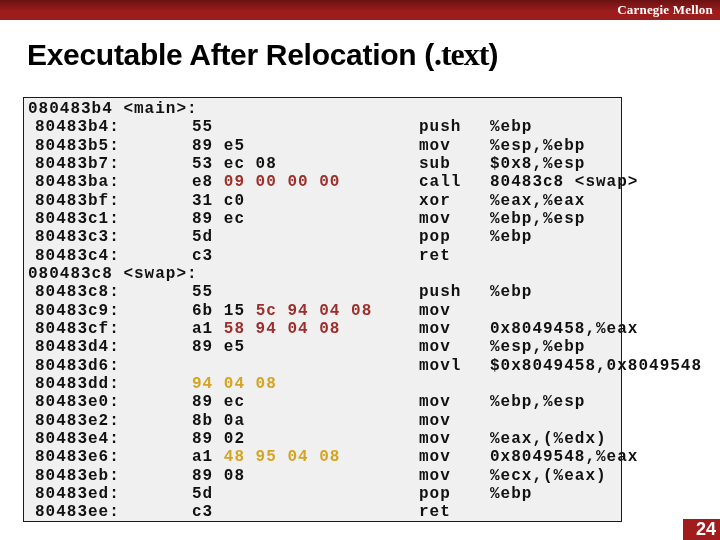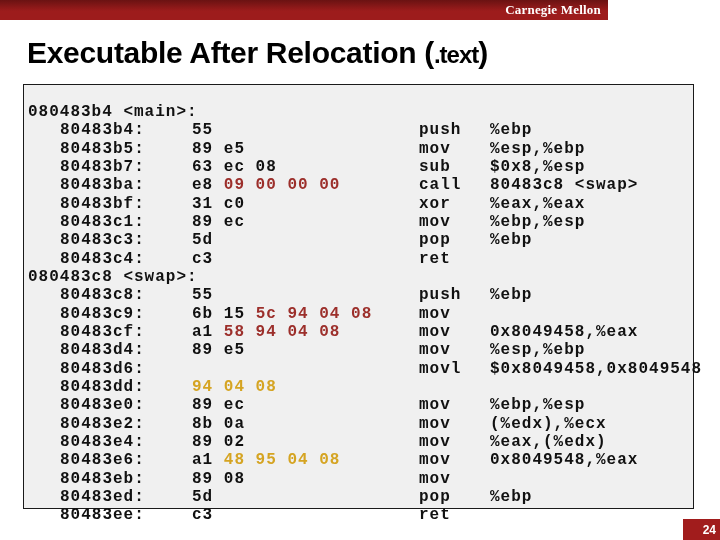--- a/index.html
+++ b/index.html
@@ -2,92 +2,92 @@
 <html style="--bar: #9d1c1c; --bar-top: #6a1212; --badge: #a11c1c; --boxbg: #f0f0f0; --codetext: #111111; --bred: #9c2f2b; --bgreen: #2aa061; --bgold: #d5a422;"><head>
 <meta charset="utf-8">
 <style>
   * { margin:0; padding:0; box-sizing:border-box; }
   html, body { width:720px; height:540px; }
   body {
     position:relative; width:720px; height:540px; background:#ffffff;
     font-family:"Liberation Sans", sans-serif; overflow:hidden;
   }
   .topbar {
-    position:absolute; left:0; top:0; width:608px; height:20px;
+    position:absolute; left:0; top:0; width:720px; height:20px;
     background:linear-gradient(180deg, var(--bar-top,#6a1212) 0%, var(--bar,#9d1c1c) 55%, var(--bar,#9d1c1c) 100%);
     display:flex; justify-content:flex-end; align-items:center;
   }
   .brand {
     color:#ffffff; font-family:"Liberation Serif", serif; font-weight:bold;
     font-size:13px; padding-right:7px; letter-spacing:.2px;
   }
   .title {
     position:absolute; left:27px; top:36px; font-size:30px; font-weight:bold;
     color:#000000; letter-spacing:-0.3px; white-space:nowrap;
   }
   .title .mono {
-    font-family:Liberation Sans, sans-serif;
-    font-size:24px; font-weight:bold; letter-spacing:-1px;
+    font-family:Liberation Serif, serif;
+    font-size:32px; font-weight:bold; letter-spacing:-1px;
   }
   .codebox {
-    position:absolute; left:23px; top:84px; width:671px; height:425px;
-    background:var(--boxbg,#f0f0f0); border:1.5px solid #1a1a1a; padding-top:18px;
+    position:absolute; left:23px; top:97px; width:599px; height:425px;
+    background:var(--boxbg,#f0f0f0); border:1.5px solid #1a1a1a; padding-top:2px;
   }
   .row {
     position:relative; height:18.33px; line-height:18.33px; white-space:pre;
     font-family:"Liberation Mono","DejaVu Sans Mono", monospace;
     font-weight:bold; font-size:16px; letter-spacing:1px; color:var(--codetext,#111111);
   }
   .lab  { position:absolute; left:4px; }
-  .addr { position:absolute; left:11px;margin-left:25px; }
+  .addr { position:absolute; left:11px; }
   .bytes{ position:absolute; left:160px;margin-left:8px; }
   .mn   { position:absolute; left:395px; }
   .ops  { position:absolute; left:466px; }
   .b-default { color:var(--codetext,#111111); }
   .b-red   { color:var(--bred,#9c2f2b); }
   .b-green { color:var(--bgreen,#2aa061); }
   .b-gold  { color:var(--bgold,#d5a422); }
   .badge {
     position:absolute; right:0; bottom:0; width:37px; height:21px;
-    background:var(--badge,#a11c1c); color:#ffffff; font-weight:bold; font-size:12px;
+    background:var(--badge,#a11c1c); color:#ffffff; font-weight:bold; font-size:18px;
     display:flex; align-items:center; justify-content:flex-end; padding-right:4px;
   }
 </style>
 </head>
 <body>
 
 <div class="topbar">
   <span class="brand">Carnegie Mellon</span>
 </div>
 
 <div class="title">
   <span>Executable After Relocation (</span><span class="mono">.text</span><span>)</span>
 </div>
 
 <div class="codebox">
     <div class="row"><span class="lab">080483b4 &lt;main&gt;:</span></div>
     <div class="row"><span class="addr">80483b4:</span><span class="bytes"><span class="b-default">55</span></span><span class="mn">push</span><span class="ops">%ebp</span></div>
     <div class="row"><span class="addr">80483b5:</span><span class="bytes"><span class="b-default">89 e5</span></span><span class="mn">mov</span><span class="ops">%esp,%ebp</span></div>
-    <div class="row"><span class="addr">80483b7:</span><span class="bytes"><span class="b-default">63 ec 08</span></span><span class="mn">sub</span><span class="ops">$0x8,%esp</span></div>
+    <div class="row"><span class="addr">80483b7:</span><span class="bytes"><span class="b-default">53 ec 08</span></span><span class="mn">sub</span><span class="ops">$0x8,%esp</span></div>
     <div class="row"><span class="addr">80483ba:</span><span class="bytes"><span class="b-default">e8</span> <span class="b-red">09 00 00 00</span></span><span class="mn">call</span><span class="ops">80483c8 &lt;swap&gt;</span></div>
     <div class="row"><span class="addr">80483bf:</span><span class="bytes"><span class="b-default">31 c0</span></span><span class="mn">xor</span><span class="ops">%eax,%eax</span></div>
     <div class="row"><span class="addr">80483c1:</span><span class="bytes"><span class="b-default">89 ec</span></span><span class="mn">mov</span><span class="ops">%ebp,%esp</span></div>
     <div class="row"><span class="addr">80483c3:</span><span class="bytes"><span class="b-default">5d</span></span><span class="mn">pop</span><span class="ops">%ebp</span></div>
     <div class="row"><span class="addr">80483c4:</span><span class="bytes"><span class="b-default">c3</span></span><span class="mn">ret</span></div>
     <div class="row"><span class="lab">080483c8 &lt;swap&gt;:</span></div>
     <div class="row"><span class="addr">80483c8:</span><span class="bytes"><span class="b-default">55</span></span><span class="mn">push</span><span class="ops">%ebp</span></div>
     <div class="row"><span class="addr">80483c9:</span><span class="bytes"><span class="b-default">6b 15</span> <span class="b-red">5c 94 04 08</span></span><span class="mn">mov</span></div>
     <div class="row"><span class="addr">80483cf:</span><span class="bytes"><span class="b-default">a1</span> <span class="b-red">58 94 04 08</span></span><span class="mn">mov</span><span class="ops">0x8049458,%eax</span></div>
     <div class="row"><span class="addr">80483d4:</span><span class="bytes"><span class="b-default">89 e5</span></span><span class="mn">mov</span><span class="ops">%esp,%ebp</span></div>
     <div class="row"><span class="addr">80483d6:</span><span class="mn">movl</span><span class="ops">$0x8049458,0x8049548</span></div>
     <div class="row"><span class="addr">80483dd:</span><span class="bytes"><span class="b-gold">94 04 08</span></span></div>
     <div class="row"><span class="addr">80483e0:</span><span class="bytes"><span class="b-default">89 ec</span></span><span class="mn">mov</span><span class="ops">%ebp,%esp</span></div>
-    <div class="row"><span class="addr">80483e2:</span><span class="bytes"><span class="b-default">8b 0a</span></span><span class="mn">mov</span><span class="ops">(%edx),%ecx</span></div>
+    <div class="row"><span class="addr">80483e2:</span><span class="bytes"><span class="b-default">8b 0a</span></span><span class="mn">mov</span></div>
     <div class="row"><span class="addr">80483e4:</span><span class="bytes"><span class="b-default">89 02</span></span><span class="mn">mov</span><span class="ops">%eax,(%edx)</span></div>
     <div class="row"><span class="addr">80483e6:</span><span class="bytes"><span class="b-default">a1</span> <span class="b-gold">48 95 04 08</span></span><span class="mn">mov</span><span class="ops">0x8049548,%eax</span></div>
-    <div class="row"><span class="addr">80483eb:</span><span class="bytes"><span class="b-default">89 08</span></span><span class="mn">mov</span></div>
+    <div class="row"><span class="addr">80483eb:</span><span class="bytes"><span class="b-default">89 08</span></span><span class="mn">mov</span><span class="ops">%ecx,(%eax)</span></div>
     <div class="row"><span class="addr">80483ed:</span><span class="bytes"><span class="b-default">5d</span></span><span class="mn">pop</span><span class="ops">%ebp</span></div>
     <div class="row"><span class="addr">80483ee:</span><span class="bytes"><span class="b-default">c3</span></span><span class="mn">ret</span></div>
   </div>
 
 <div class="badge">
   <span>24</span>
 </div>
 
 </body></html>

